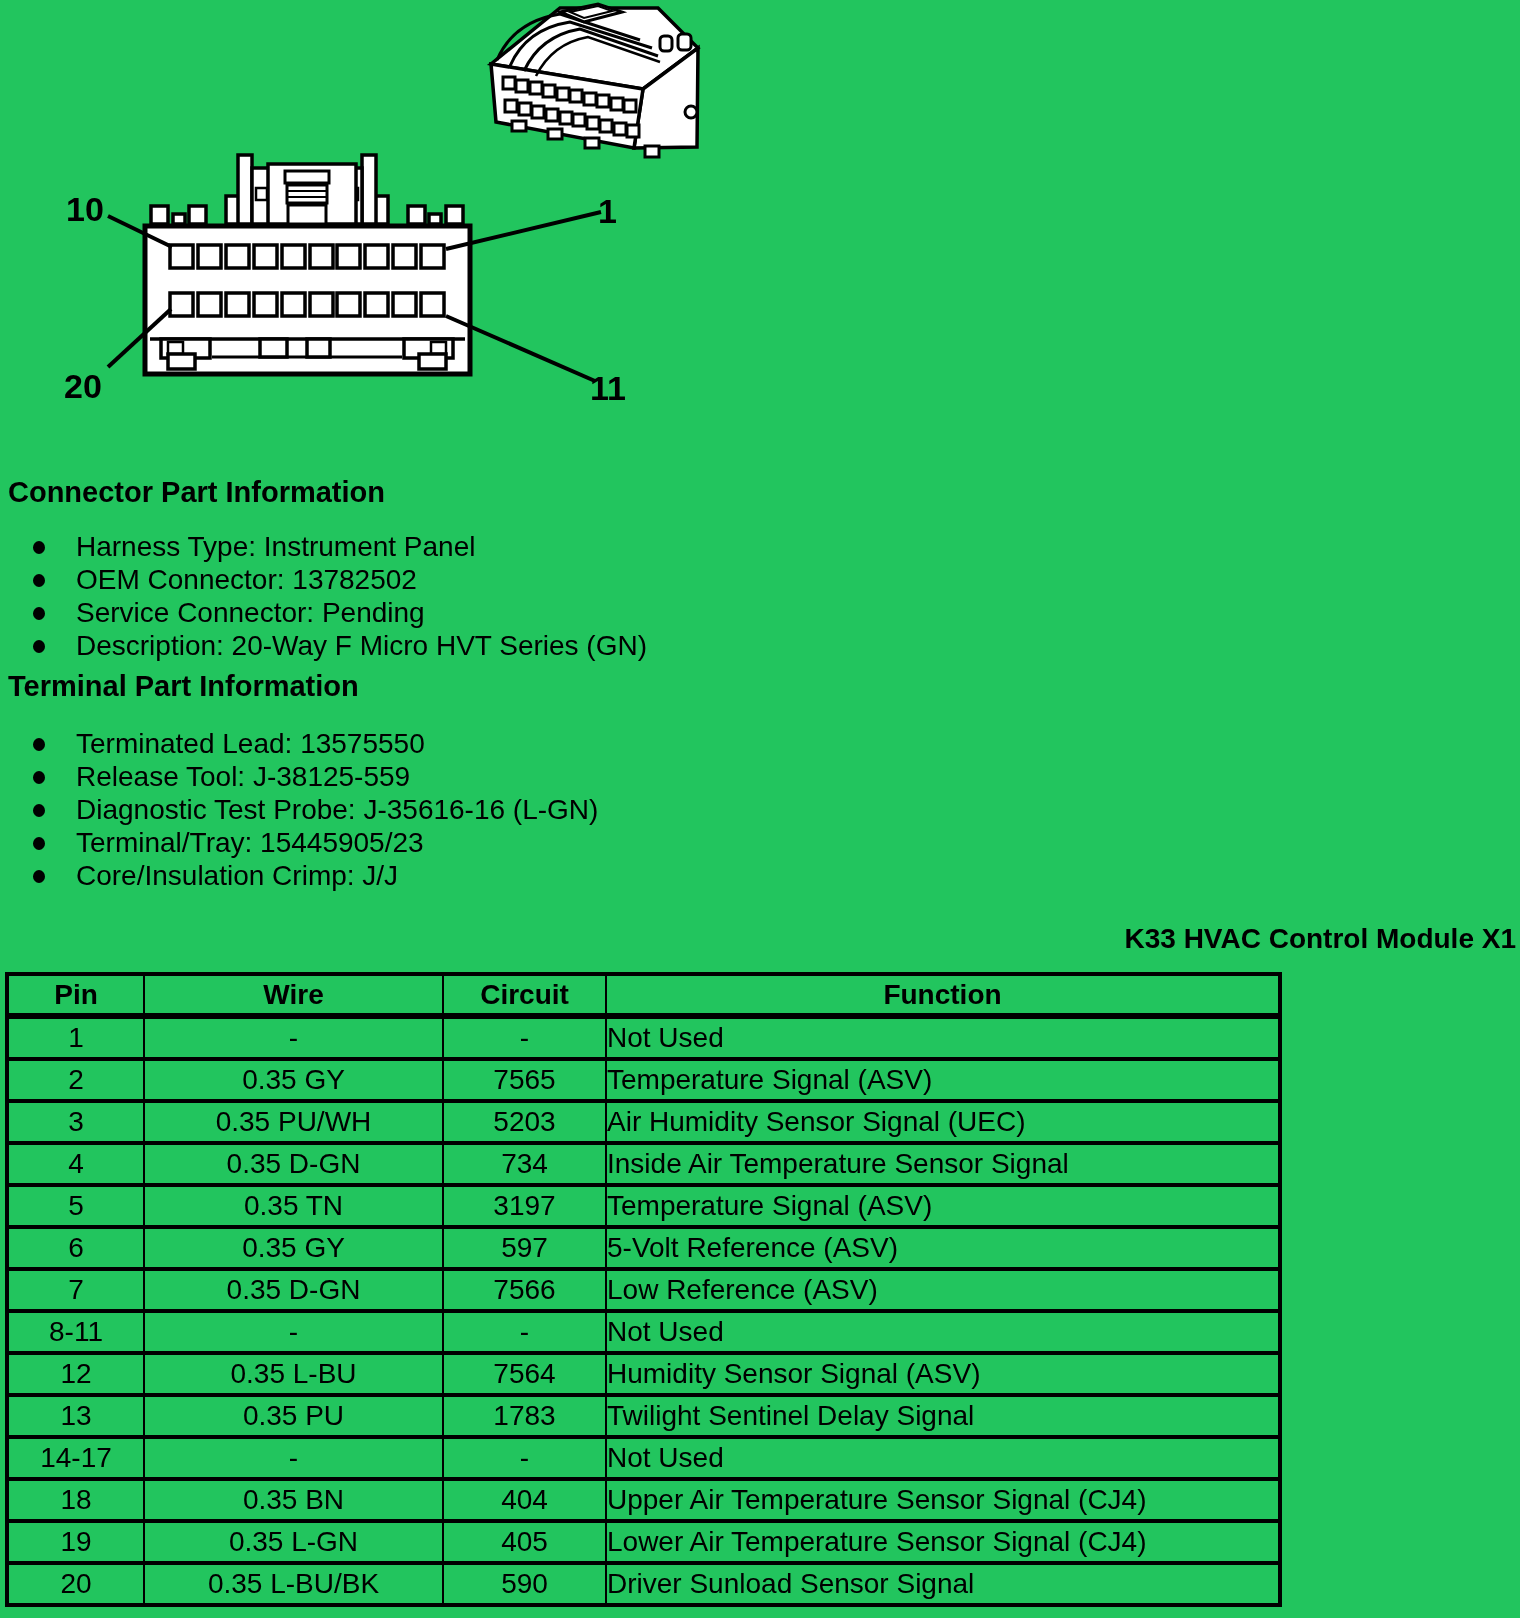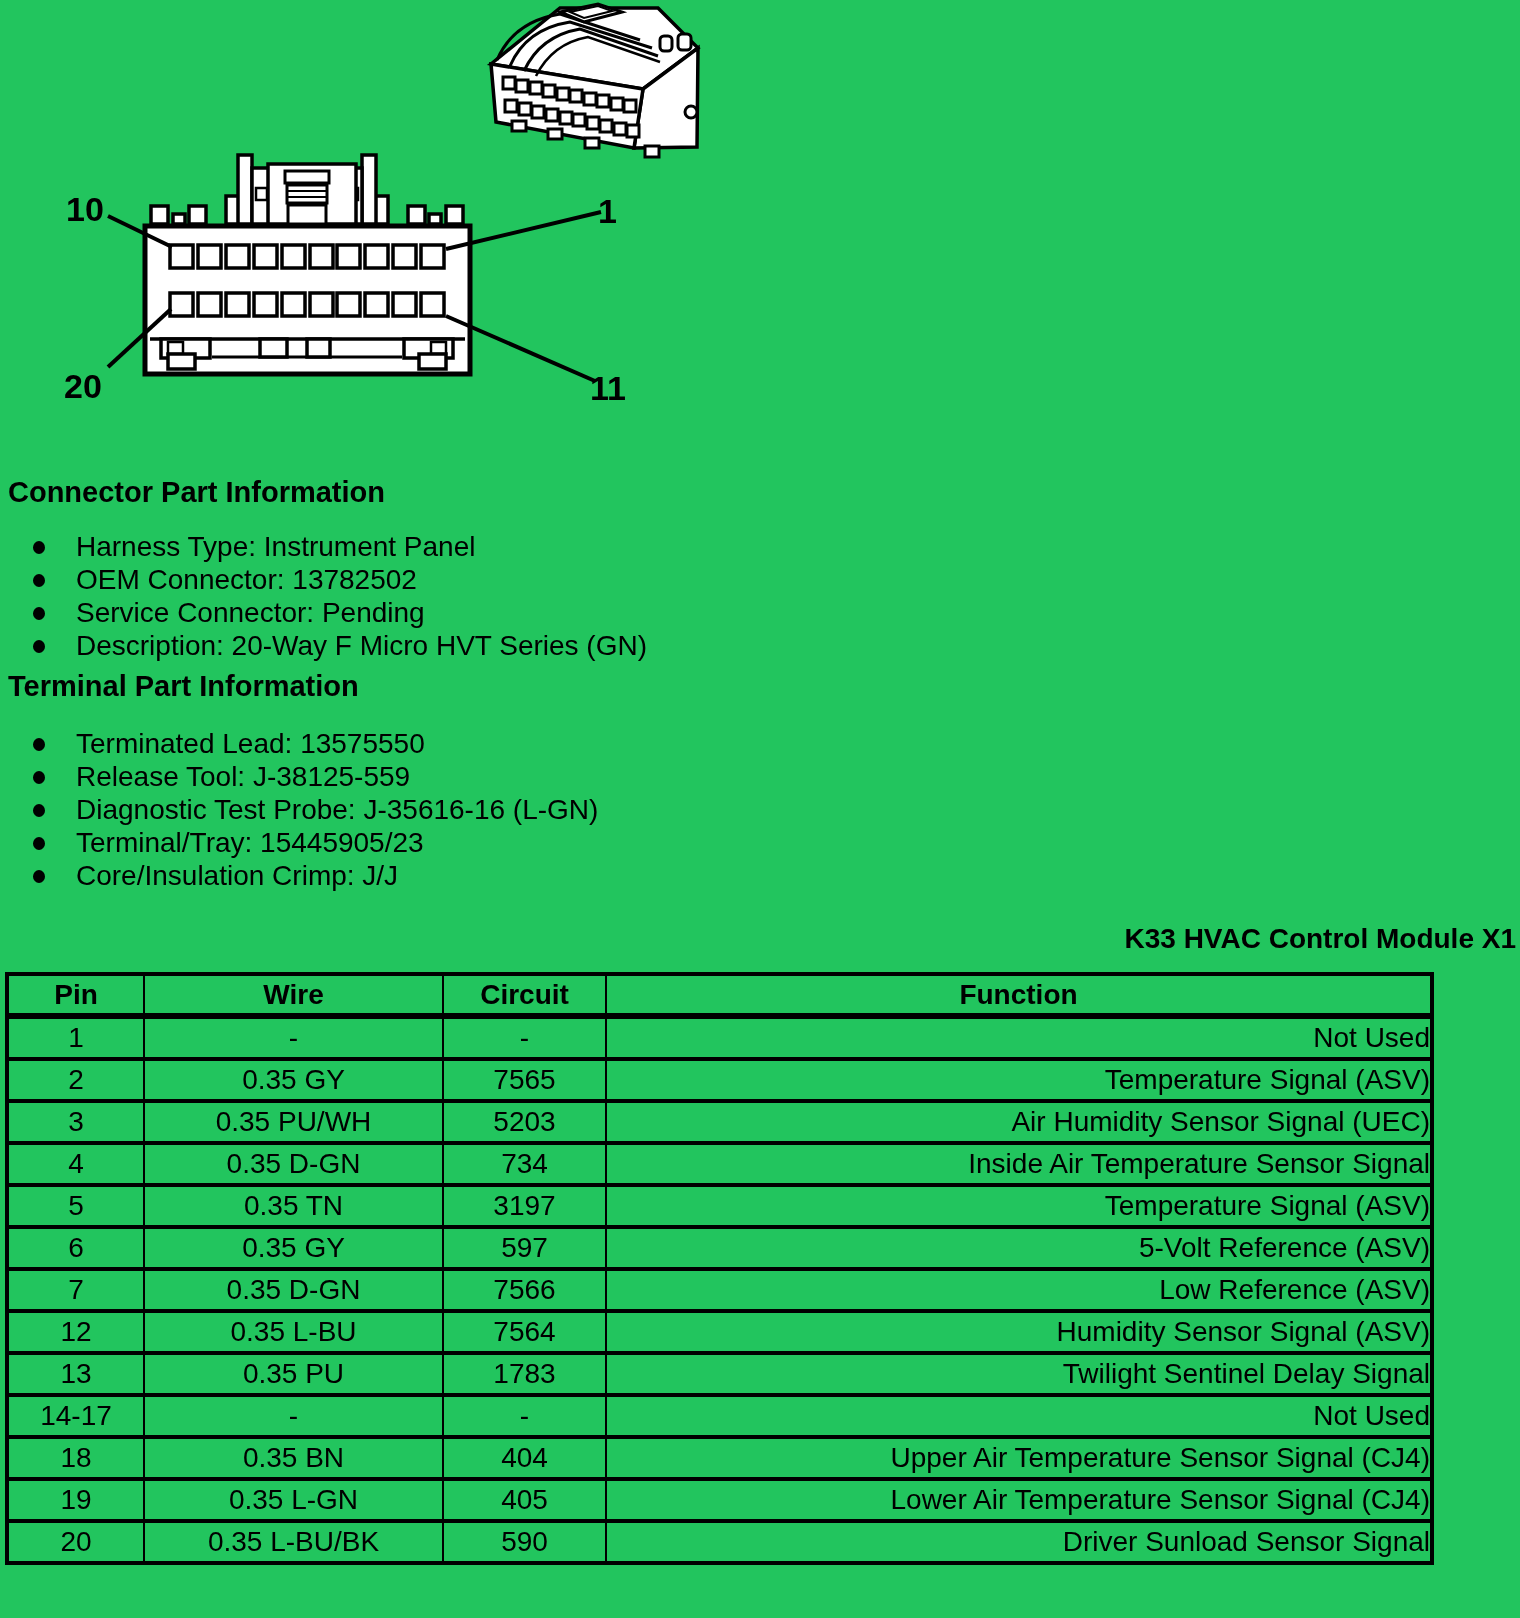--- a/index.html
+++ b/index.html
@@ -63,21 +63,21 @@
     width:1511px;
     text-align:right;
     font-size:28px;
     font-weight:bold;
     line-height:1;
   }
   table.pinout{
     position:absolute;
     left:5px;
     top:972px;
-    width:1429px;
+    width:1277px;
     border-collapse:collapse;
     table-layout:fixed;
     border:4px solid #000;
   }
   table.pinout th{
     height:37px;
     font-size:28px;
     font-weight:bold;
     text-align:center;
     border-left:2px solid #000;
@@ -90,22 +90,21 @@
     font-size:28px;
     text-align:center;
     border-left:2px solid #000;
     border-right:2px solid #000;
     border-top:4px solid #000;
     padding:0;
     white-space:nowrap;
     overflow:hidden;
   }
   table.pinout td.fn{
-    text-align:right;
-    padding-left:9px;
+    text-align:left;
   }
 </style>
 </head>
 <body>
 
 <div class="page">
 
   <svg class="abs" style="left:455px;top:0px" width="260" height="172" viewBox="455 0 260 172">
     <g>
 
@@ -306,20 +305,26 @@
         <td>597</td>
         <td class="fn">5-Volt Reference (ASV)</td>
       </tr>
       <tr>
         <td>7</td>
         <td>0.35 D-GN</td>
         <td>7566</td>
         <td class="fn">Low Reference (ASV)</td>
       </tr>
       <tr>
+        <td>8-11</td>
+        <td>-</td>
+        <td>-</td>
+        <td class="fn">Not Used</td>
+      </tr>
+      <tr>
         <td>12</td>
         <td>0.35 L-BU</td>
         <td>7564</td>
         <td class="fn">Humidity Sensor Signal (ASV)</td>
       </tr>
       <tr>
         <td>13</td>
         <td>0.35 PU</td>
         <td>1783</td>
         <td class="fn">Twilight Sentinel Delay Signal</td>

